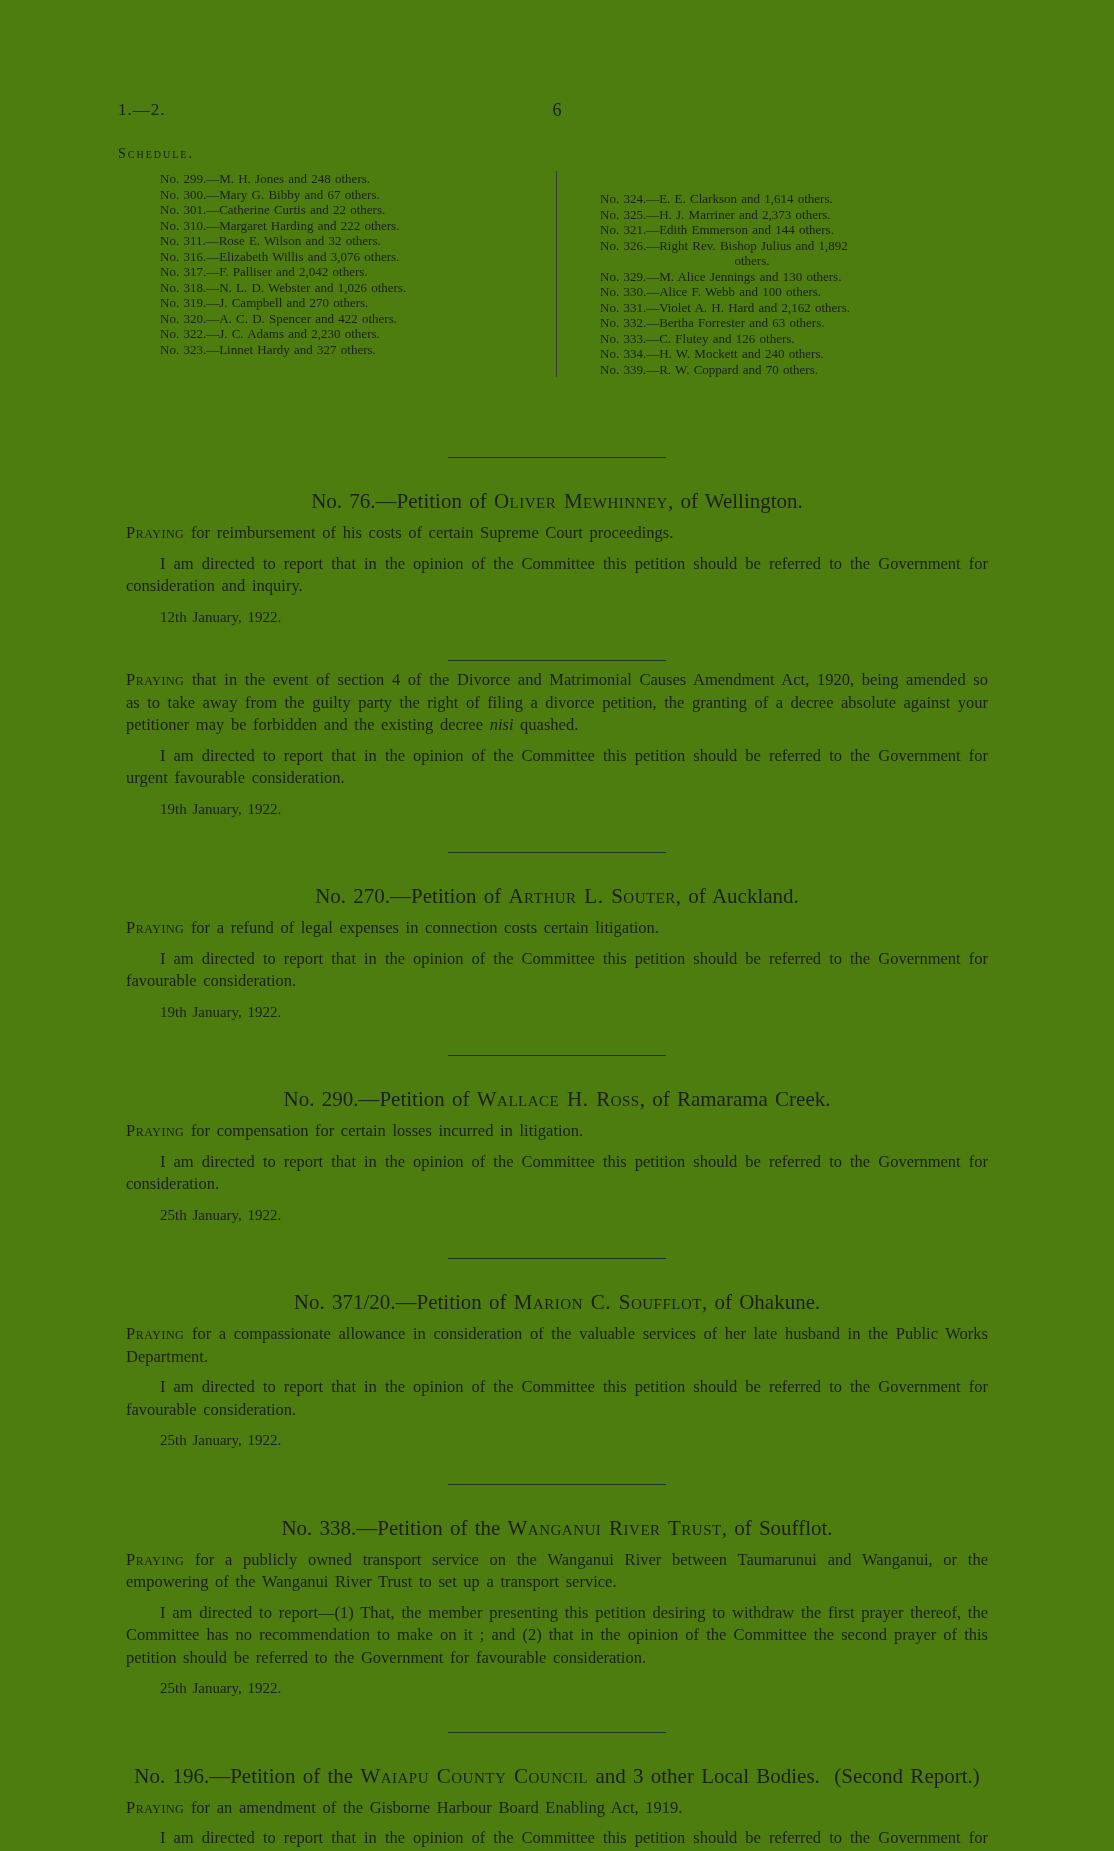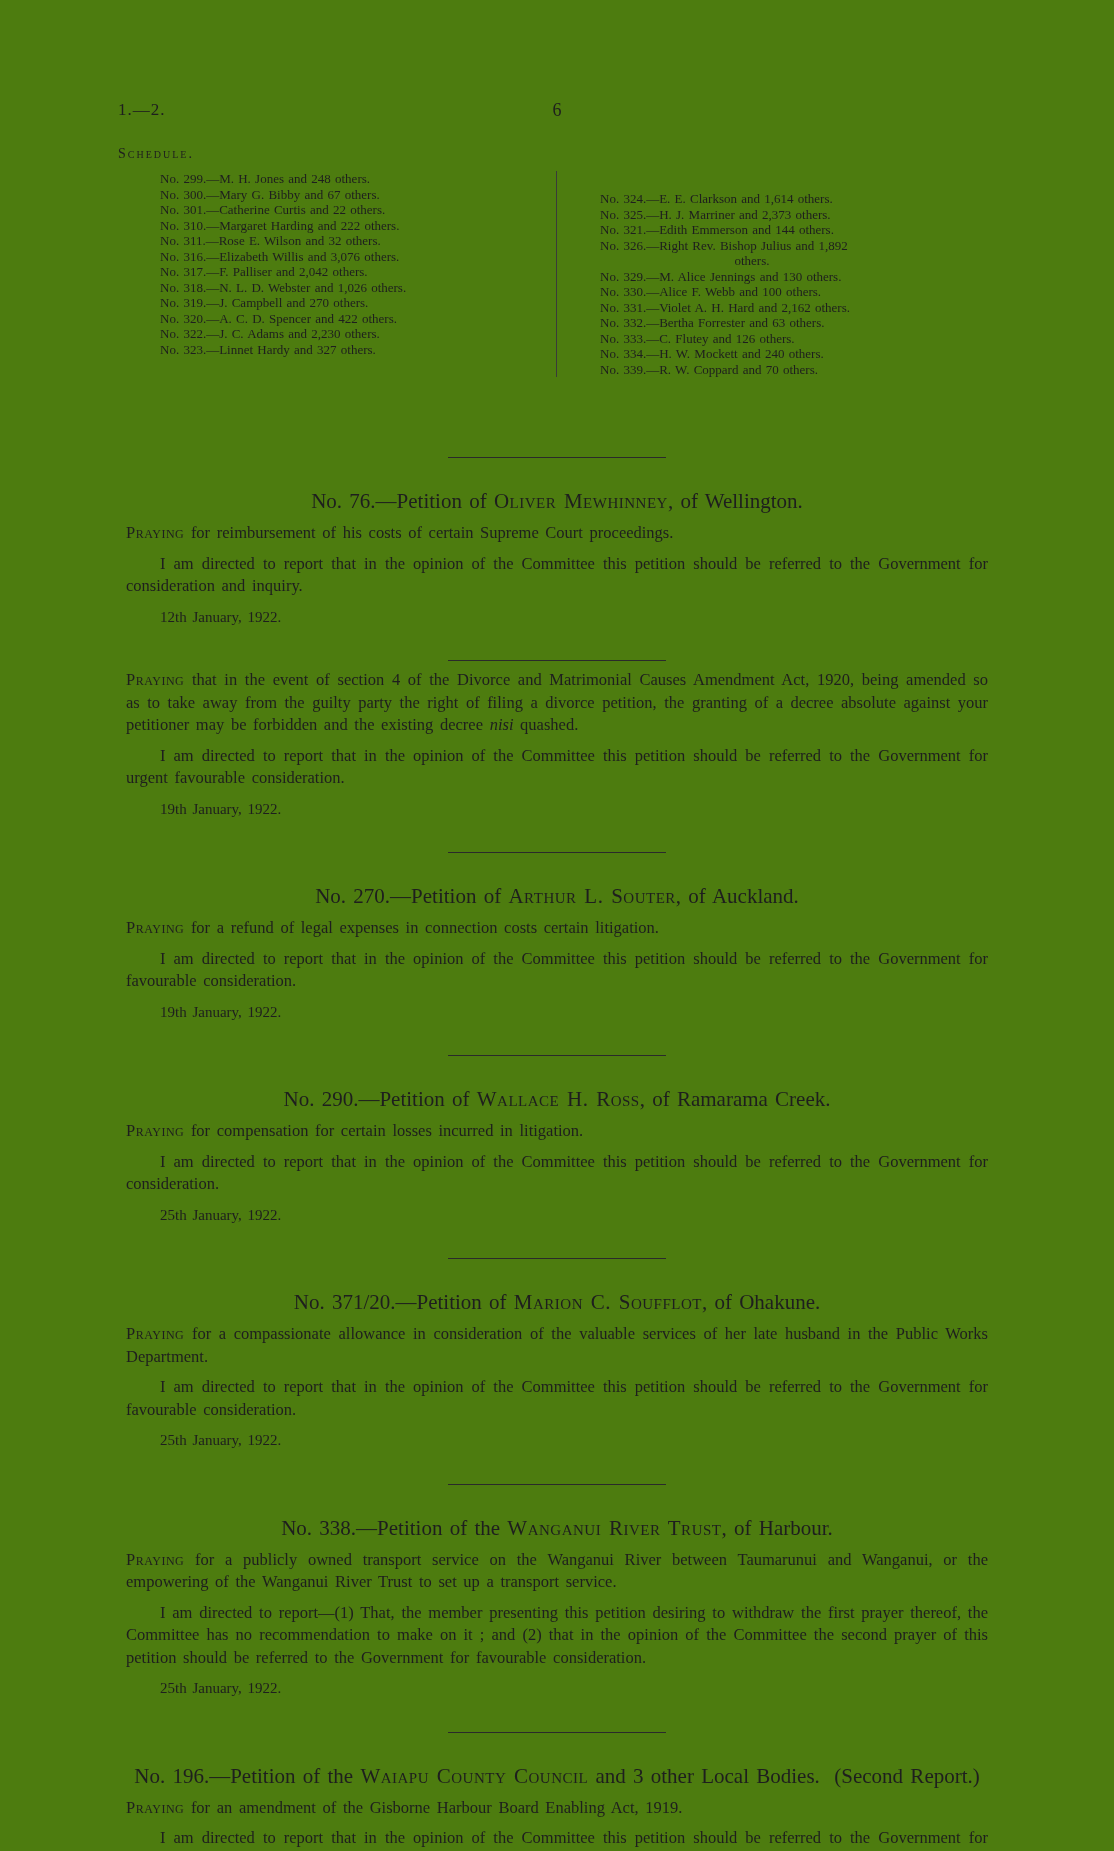--- a/index.html
+++ b/index.html
@@ -123,21 +123,21 @@
       </div>
       <div class="rule"></div>
       <div class="petition">
         <div class="pet-heading"><span>No. 371/20.—Petition of </span><span class="sc">Marion C. Soufflot</span><span>, of Ohakune.</span></div>
         <p class="pet-body-par"><span class="sc">Praying</span><span> for a compassionate allowance in consideration of the valuable services of her late husband in the Public Works Department.</span></p>
         <p class="pet-body-par ind"><span>I am directed to report that in the opinion of the Committee this petition should be referred to the Government for favourable consideration.</span></p>
         <p class="pet-date">25th January, 1922.</p>
       </div>
       <div class="rule"></div>
       <div class="petition">
-        <div class="pet-heading"><span>No. 338.—Petition of the </span><span class="sc">Wanganui River Trust</span><span>, of Harbour.</span></div>
+        <div class="pet-heading"><span>No. 338.—Petition of the </span><span class="sc">Wanganui River Trust</span><span>, of Soufflot.</span></div>
         <p class="pet-body-par"><span class="sc">Praying</span><span> for a publicly owned transport service on the Wanganui River between Taumarunui and Wanganui, or the empowering of the Wanganui River Trust to set up a transport service.</span></p>
         <p class="pet-body-par ind"><span>I am directed to report—(1) That, the member presenting this petition desiring to withdraw the first prayer thereof, the Committee has no recommendation to make on it ; and (2) that in the opinion of the Committee the second prayer of this petition should be referred to the Government for favourable consideration.</span></p>
         <p class="pet-date">25th January, 1922.</p>
       </div>
       <div class="rule"></div>
       <div class="petition">
         <div class="pet-heading"><span>No. 196.—Petition of the </span><span class="sc">Waiapu County Council</span><span> and 3 other Local Bodies.&nbsp; (Second Report.)</span></div>
         <p class="pet-body-par"><span class="sc">Praying</span><span> for an amendment of the Gisborne Harbour Board Enabling Act, 1919.</span></p>
         <p class="pet-body-par ind"><span>I am directed to report that in the opinion of the Committee this petition should be referred to the Government for favourable consideration.</span></p>
         <p class="pet-date">25th January, 1922.</p>

